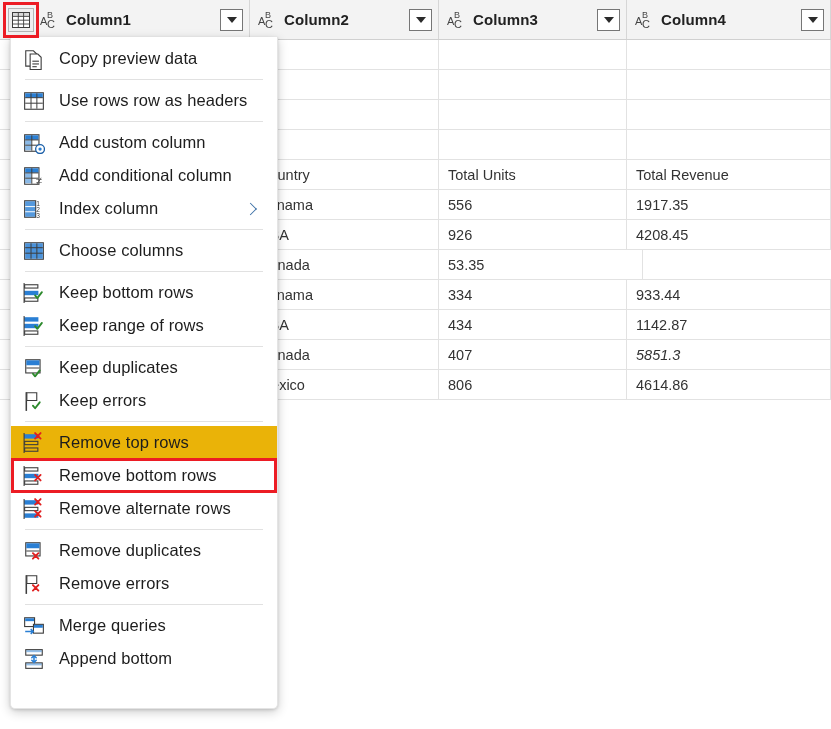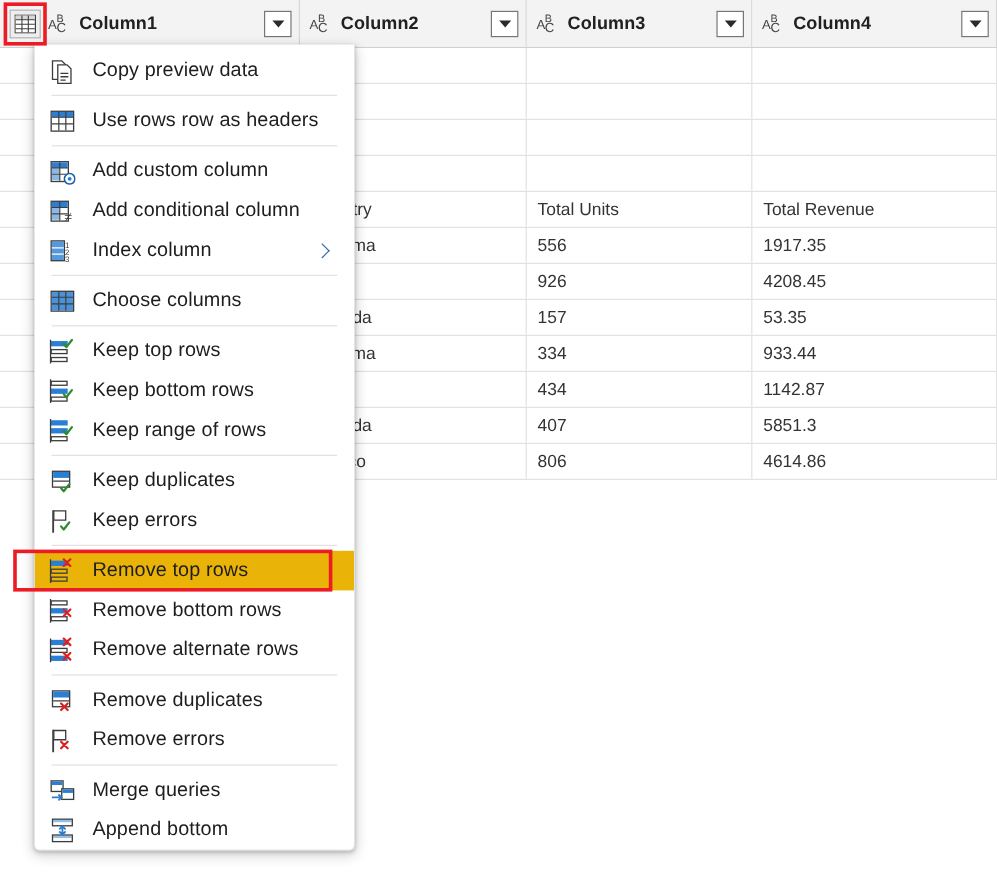--- a/index.html
+++ b/index.html
@@ -72,21 +72,21 @@
   .cell {
     display: flex; align-items: center;
     border-right: 1px solid #e2e2e2;
     padding-left: 9px;
     font-size: 14.5px; color: #333333;
     white-space: nowrap; overflow: hidden;
   }
 
   
   .menu {
-    position: absolute; left: 28px; top: 37px;
+    position: absolute; left: 10px; top: 37px;
     width: 268px; height: 672px;
     background: #ffffff;
     border: 1px solid #e4e4e4;
     border-top: none;
     border-bottom-left-radius: 5px; border-bottom-right-radius: 5px;
     box-shadow: 0 3px 11px rgba(0,0,0,.20), 0 1px 3px rgba(0,0,0,.14);
     z-index: 30;
     padding-top: 5px;
   }
   .mi {
@@ -211,40 +211,39 @@
         </div>
         <div class="row">
           <div class="cell" style="width: 250px;"></div>
           <div class="cell" style="width: 189px;">USA</div>
           <div class="cell" style="width: 188px;">926</div>
           <div class="cell" style="width: 204px;">4208.45</div>
         </div>
         <div class="row">
           <div class="cell" style="width: 250px;"></div>
           <div class="cell" style="width: 189px;">Canada</div>
-          <div class="cell" style="width: 188px;">157</div>
           <div class="cell" style="width: 204px;">53.35</div>
         </div>
         <div class="row">
           <div class="cell" style="width: 250px;"></div>
           <div class="cell" style="width: 189px;">Panama</div>
           <div class="cell" style="width: 188px;">334</div>
           <div class="cell" style="width: 204px;">933.44</div>
         </div>
         <div class="row">
           <div class="cell" style="width: 250px;"></div>
           <div class="cell" style="width: 189px;">USA</div>
           <div class="cell" style="width: 188px;">434</div>
           <div class="cell" style="width: 204px;">1142.87</div>
         </div>
         <div class="row">
           <div class="cell" style="width: 250px;"></div>
           <div class="cell" style="width: 189px;">Canada</div>
           <div class="cell" style="width: 188px;">407</div>
-          <div class="cell" style="width: 204px;">5851.3</div>
+          <div class="cell" style="width: 204px; font-style: italic;">5851.3</div>
         </div>
         <div class="row">
           <div class="cell" style="width: 250px;"></div>
           <div class="cell" style="width: 189px;">Mexico</div>
           <div class="cell" style="width: 188px;">806</div>
           <div class="cell" style="width: 204px;">4614.86</div>
         </div>
       </div>
   <div class="filter-btn" style="left: 220px;">
         <span class="caret"></span>
@@ -345,32 +344,20 @@
         <line x1="7.3" y1="3" x2="7.3" y2="17" stroke="#3d3d3d" stroke-width="0.9"></line>
         <line x1="12.6" y1="3" x2="12.6" y2="17" stroke="#3d3d3d" stroke-width="0.9"></line>
           </svg>
         </span>
         <span class="mlabel">Choose columns</span>
       </div>
       <div class="sep"></div>
       <div class="mi">
         <span class="ico">
           <svg width="22" height="22" viewBox="0 0 20 20">
-            <rect x="1" y="2" width="13" height="4" fill="#2a7fd4"></rect>
-            <rect x="1.5" y="8.5" width="12" height="3" fill="none" stroke="#3d3d3d" stroke-width="1"></rect>
-            <rect x="1.5" y="14.5" width="12" height="3" fill="none" stroke="#3d3d3d" stroke-width="1"></rect>
-            <line x1="1" y1="1" x2="1" y2="19" stroke="#3d3d3d" stroke-width="1"></line>
-            <path d="M11 4.2 l2 2.4 l4.2-5.4" fill="none" stroke="#2d8a2d" stroke-width="1.7" stroke-linecap="round" stroke-linejoin="round"></path>
-          </svg>
-        </span>
-        <span class="mlabel">Keep top rows</span>
-      </div>
-      <div class="mi">
-        <span class="ico">
-          <svg width="22" height="22" viewBox="0 0 20 20">
             <rect x="1.5" y="2.5" width="12" height="3" fill="none" stroke="#3d3d3d" stroke-width="1"></rect>
             <rect x="1" y="8" width="13" height="4" fill="#2a7fd4"></rect>
             <rect x="1.5" y="14.5" width="12" height="3" fill="none" stroke="#3d3d3d" stroke-width="1"></rect>
             <line x1="1" y1="1" x2="1" y2="19" stroke="#3d3d3d" stroke-width="1"></line>
             <path d="M11 12.2 l2 2.4 l4.2-5.4" fill="none" stroke="#2d8a2d" stroke-width="1.7" stroke-linecap="round" stroke-linejoin="round"></path>
           </svg>
         </span>
         <span class="mlabel">Keep bottom rows</span>
       </div>
       <div class="mi">

